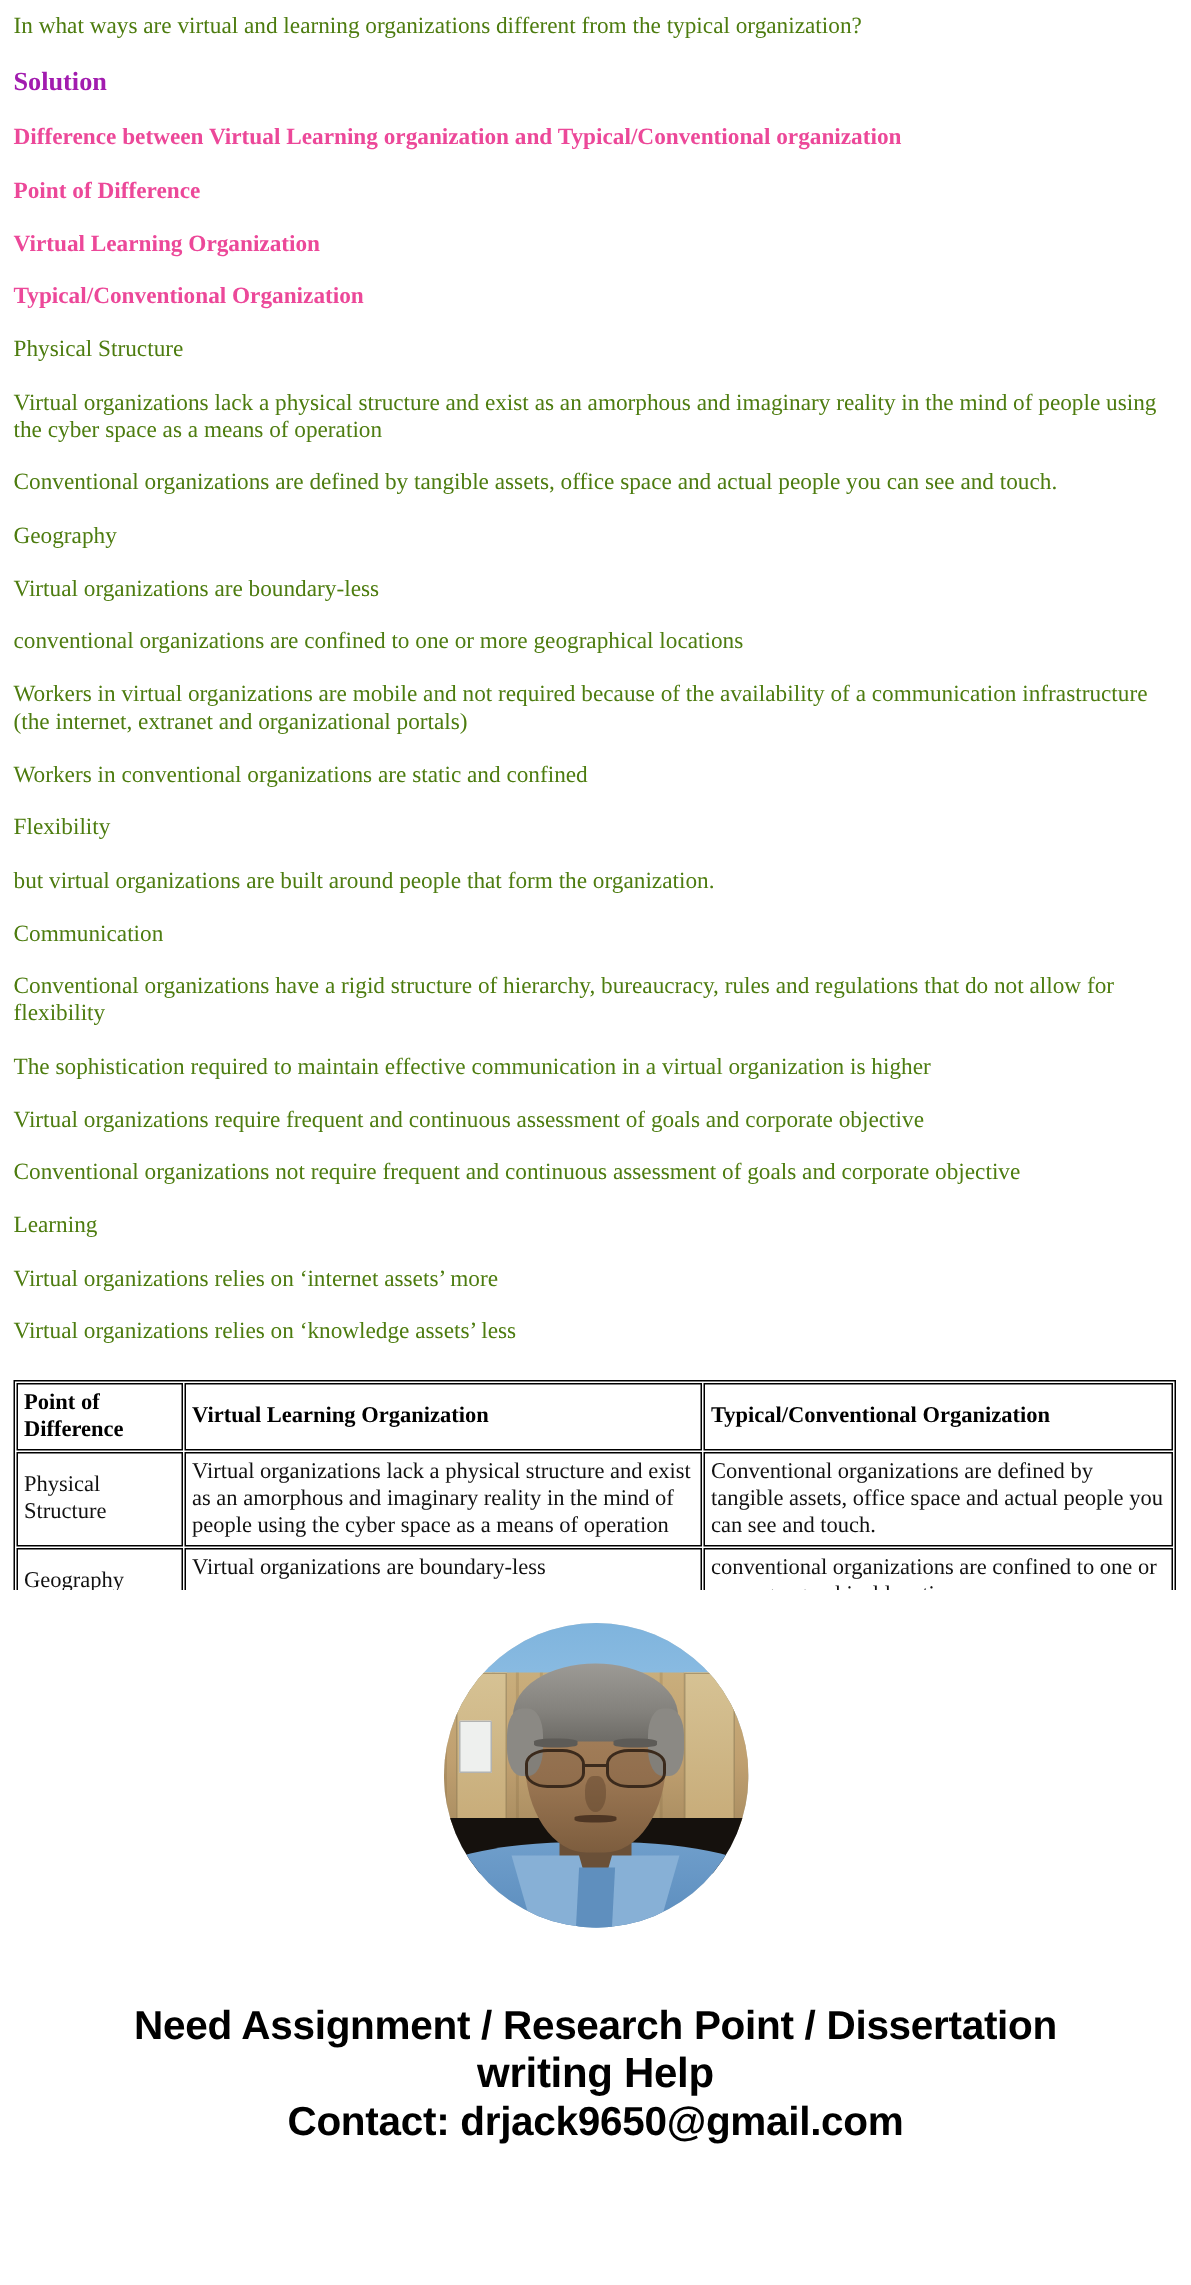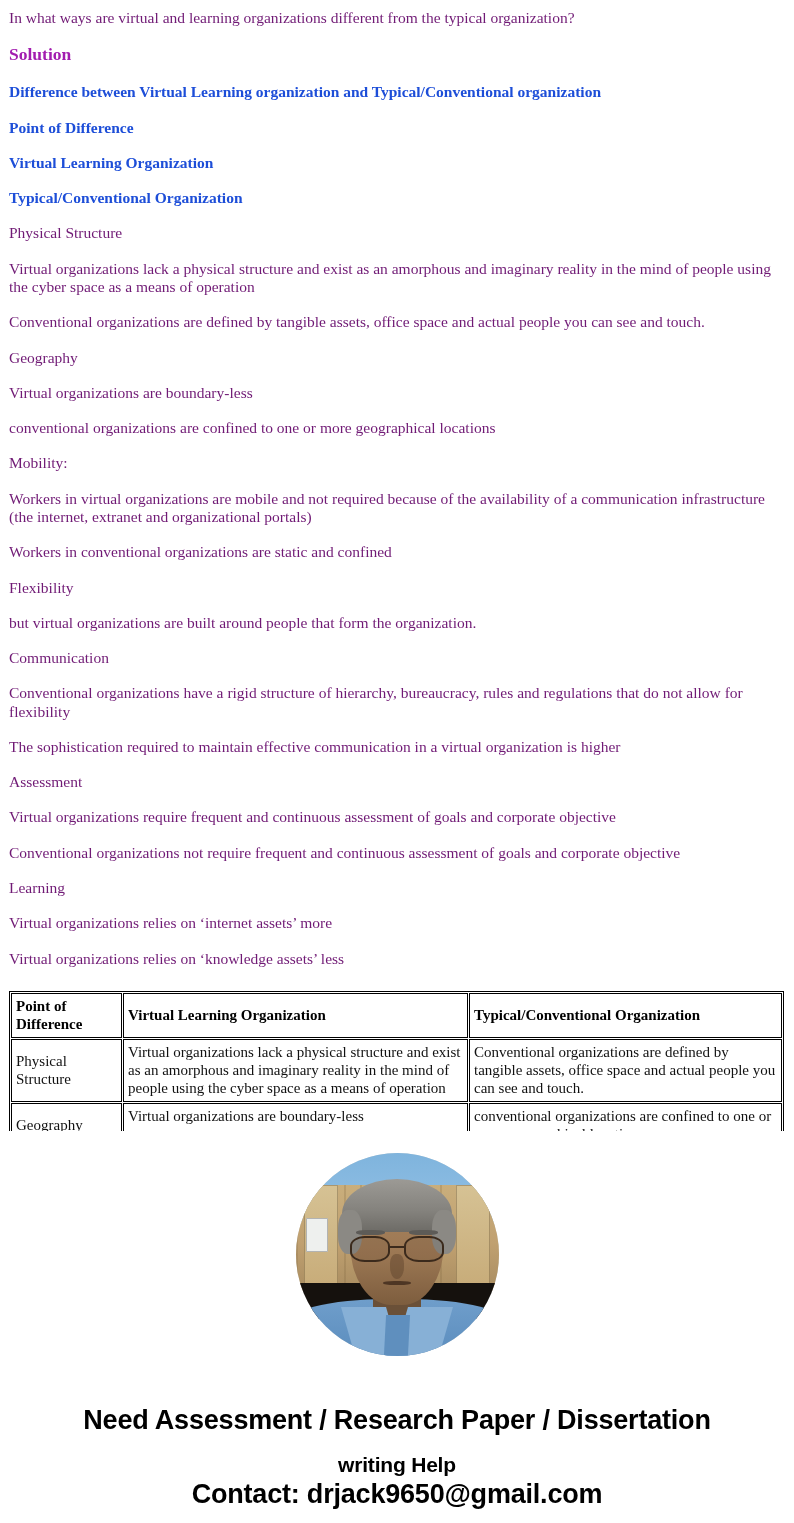--- a/index.html
+++ b/index.html
@@ -21,35 +21,35 @@
   }
 
   
   .doc {
     padding: 0 9px;
   }
   .para {
     font-size: 15.5px;
     line-height: 1.18;
     margin: 0 0 17px 0;
-    color: #701a75;
+    color: #4d7c0f;
   }
   .para.first {
     margin-top: 9px;
   }
   .heading-solution {
     font-size: 17.5px;
     font-weight: bold;
     line-height: 1.2;
     margin: 0 0 18px 0;
     color: #a21caf;
   }
   .para.bold {
     font-weight: bold;
-    color: #1d4ed8;
+    color: #ec4899;
   }
 
   
   .table-wrap {
     padding: 0 9px;
     margin-top: 23px;
     height: 140px;
     overflow: hidden;
   }
   table.cmp {
@@ -273,24 +273,23 @@
     color: #000;
     margin-top: 45px;
     padding: 0 14px;
   }
   .promo-line1 {
     font-size: 27px;
     line-height: 1.13;
     letter-spacing: -0.2px;
   }
   .promo-line2 {
-    font-size: 21px;
+    font-size: 28px;
     line-height: 1.13;
     letter-spacing: -0.2px;
-    margin-top: 18px;
   }
   .promo-line3 {
     font-size: 27px;
     line-height: 1.13;
     margin-top: 2px;
     letter-spacing: -0.2px;
   }
 </style>
 </head>
 <body>
@@ -312,32 +311,30 @@
     <p class="para bold">Typical/Conventional Organization</p>
 
     <p class="para">Physical Structure</p>
     <p class="para">Virtual organizations lack a physical structure and exist as an amorphous and imaginary reality in the mind of people using the cyber space as a means of operation</p>
     <p class="para">Conventional organizations are defined by tangible assets, office space and actual people you can see and touch.</p>
 
     <p class="para">Geography</p>
     <p class="para">Virtual organizations are boundary-less</p>
     <p class="para">conventional organizations are confined to one or more geographical locations</p>
 
-    <p class="para">Mobility:</p>
     <p class="para">Workers in virtual organizations are mobile and not required because of the availability of a communication infrastructure (the internet, extranet and organizational portals)</p>
     <p class="para">Workers in conventional organizations are static and confined</p>
 
     <p class="para">Flexibility</p>
     <p class="para">but virtual organizations are built around people that form the organization.</p>
     <p class="para">Communication</p>
 
     <p class="para">Conventional organizations have a rigid structure of hierarchy, bureaucracy, rules and regulations that do not allow for flexibility</p>
     <p class="para">The sophistication required to maintain effective communication in a virtual organization is higher</p>
 
-    <p class="para">Assessment</p>
     <p class="para">Virtual organizations require frequent and continuous assessment of goals and corporate objective</p>
     <p class="para">Conventional organizations not require frequent and continuous assessment of goals and corporate objective</p>
 
     <p class="para">Learning</p>
     <p class="para">Virtual organizations relies on ‘internet assets’ more</p>
     <p class="para">Virtual organizations relies on ‘knowledge assets’ less</p>
   </div>
 
   <div class="table-wrap">
     <table class="cmp">
@@ -389,18 +386,18 @@
         <div class="gl-lens l"></div>
         <div class="gl-bridge"></div>
         <div class="gl-lens r"></div>
       </div>
       <div class="av-nose"></div>
       <div class="av-mouth"></div>
     </div>
   </div>
 
   <div class="promo">
-    <div class="promo-line1">Need Assessment / Research Paper / Dissertation</div>
+    <div class="promo-line1">Need Assignment / Research Point / Dissertation</div>
     <div class="promo-line2">writing Help</div>
     <div class="promo-line3">Contact: drjack9650@gmail.com</div>
   </div>
 
 </div>
 
 </body></html>

